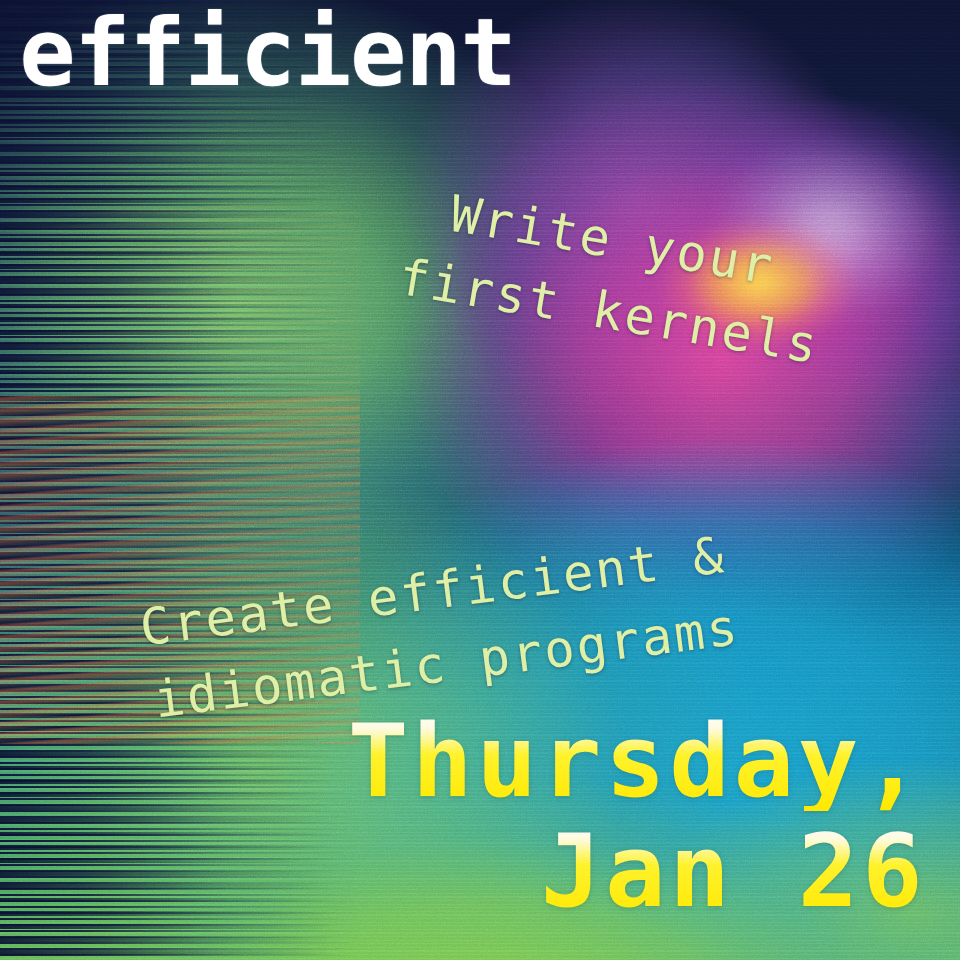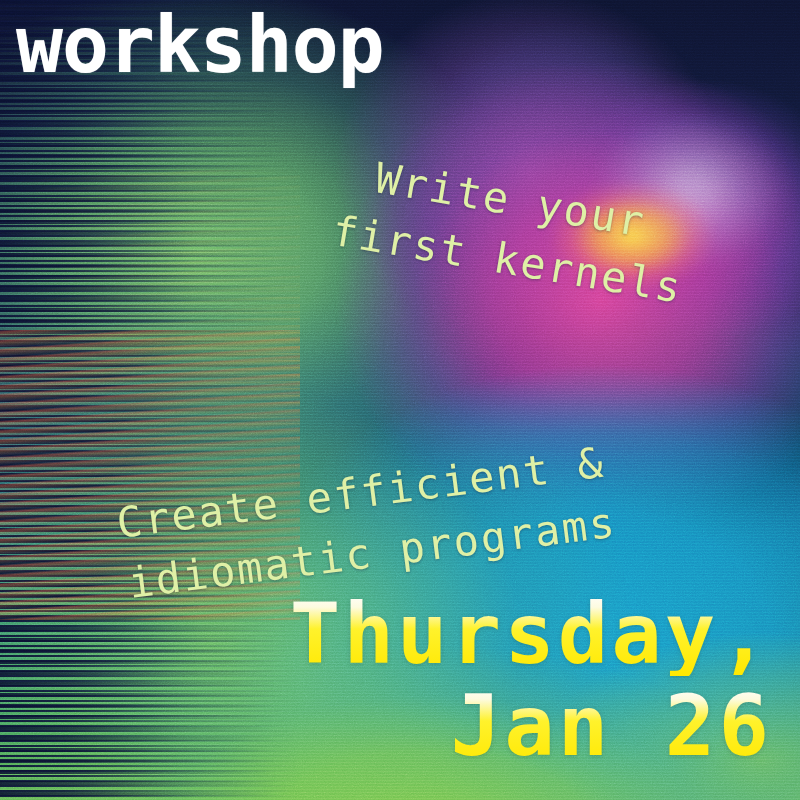--- a/index.html
+++ b/index.html
@@ -358,21 +358,21 @@
   <div class="layer" id="grain">
     <svg xmlns="http://www.w3.org/2000/svg" viewBox="0 0 800 800" preserveAspectRatio="none">
       <filter id="noiseFilter">
         <feTurbulence type="fractalNoise" baseFrequency="0.9" numOctaves="3" stitchTiles="stitch"></feTurbulence>
         <feColorMatrix type="saturate" values="0"></feColorMatrix>
       </filter>
       <rect width="800" height="800" filter="url(#noiseFilter)"></rect>
     </svg>
   </div>
 
-  <div id="title">workshop</div>
+  <div id="title">efficient</div>
 
   <div id="kernels-block">
     <span class="pale-line" id="kernels-l1">Write your</span>
     <span class="pale-line" id="kernels-l2">first kernels</span>
   </div>
 
   <div id="programs-block">
     <span class="pale-line" id="programs-l1">Create efficient &amp;</span>
     <span class="pale-line" id="programs-l2">idiomatic programs</span>
   </div>

